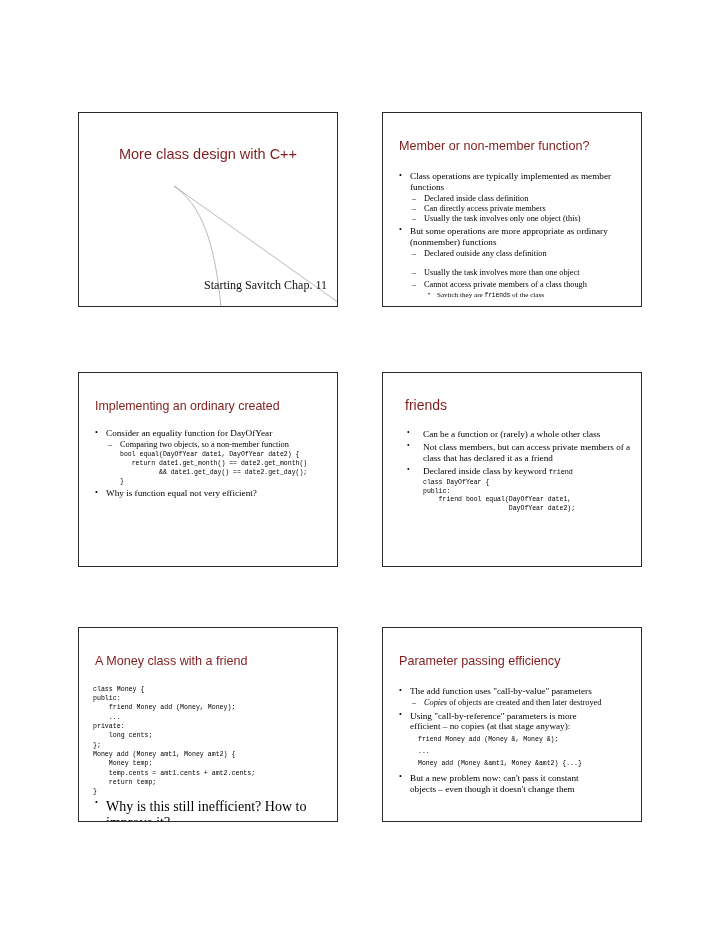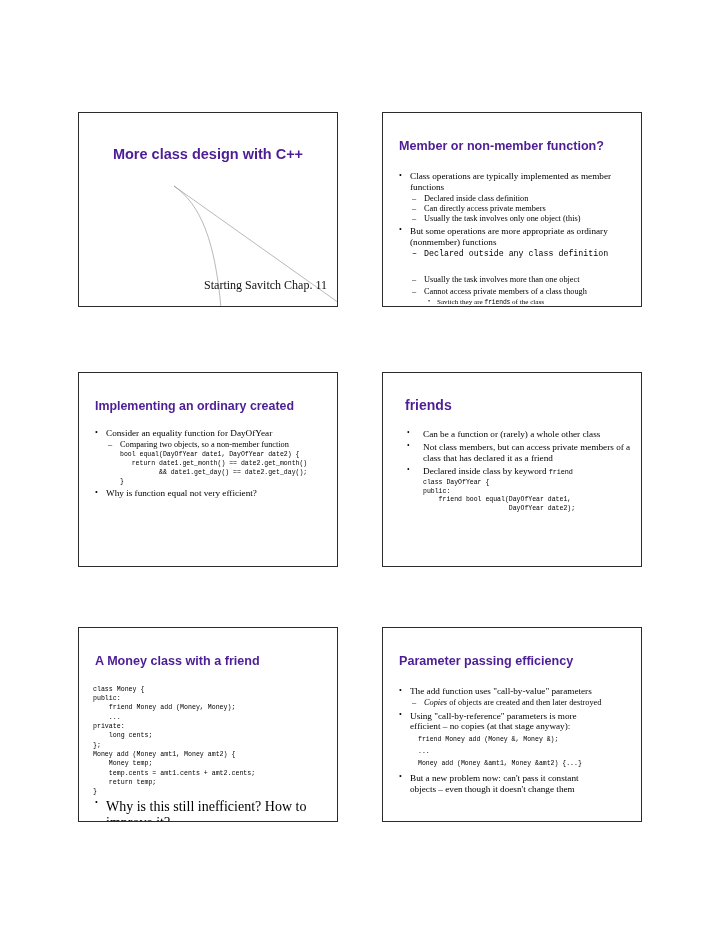--- a/index.html
+++ b/index.html
@@ -32,22 +32,22 @@
   }
   .slide.col-l { left: 78px; }
   .slide.col-r { left: 382px; }
   .slide.row-1 { top: 112px; }
   .slide.row-2 { top: 372px; }
   .slide.row-3 { top: 627px; }
 
   
   .s-title {
     font-family: "Liberation Sans", sans-serif;
-    font-weight: bold;
-    color: #4c1d95;
+    font-weight: normal;
+    color: #7f1d1d;
     position: absolute;
     line-height: 1.05;
   }
   .title-big {
     font-size: 14.5px;
     left: 0; right: 0;
     text-align: center;
     top: 34px;
   }
   .title-left {
@@ -190,21 +190,21 @@
           <span>Class operations are typically implemented as member functions</span>
           <ul class="lvl2">
             <li class="b2"><span>Declared inside class definition</span></li>
             <li class="b2"><span>Can directly access private members</span></li>
             <li class="b2"><span>Usually the task involves only one object (this)</span></li>
           </ul>
         </li>
         <li class="b1" style="margin-top:2px;">
           <span>But some operations are more appropriate as ordinary (nonmember) functions</span>
           <ul class="lvl2">
-            <li class="b2" style="margin-bottom:17px;font-family:Liberation Mono, monospace;"><span>Declared outside any class definition</span></li>
+            <li class="b2" style="margin-bottom:10px;"><span>Declared outside any class definition</span></li>
             <li class="b2" style="margin-bottom:2px;"><span>Usually the task involves more than one object</span></li>
             <li class="b2">
               <span>Cannot access private members of a class though</span>
               <ul class="lvl3">
                 <li class="b3"><span>Savitch they are </span><span class="mono" style="font-size:6.3px;">friends</span><span> of the class</span></li>
               </ul>
             </li>
           </ul>
         </li>
       </ul>

